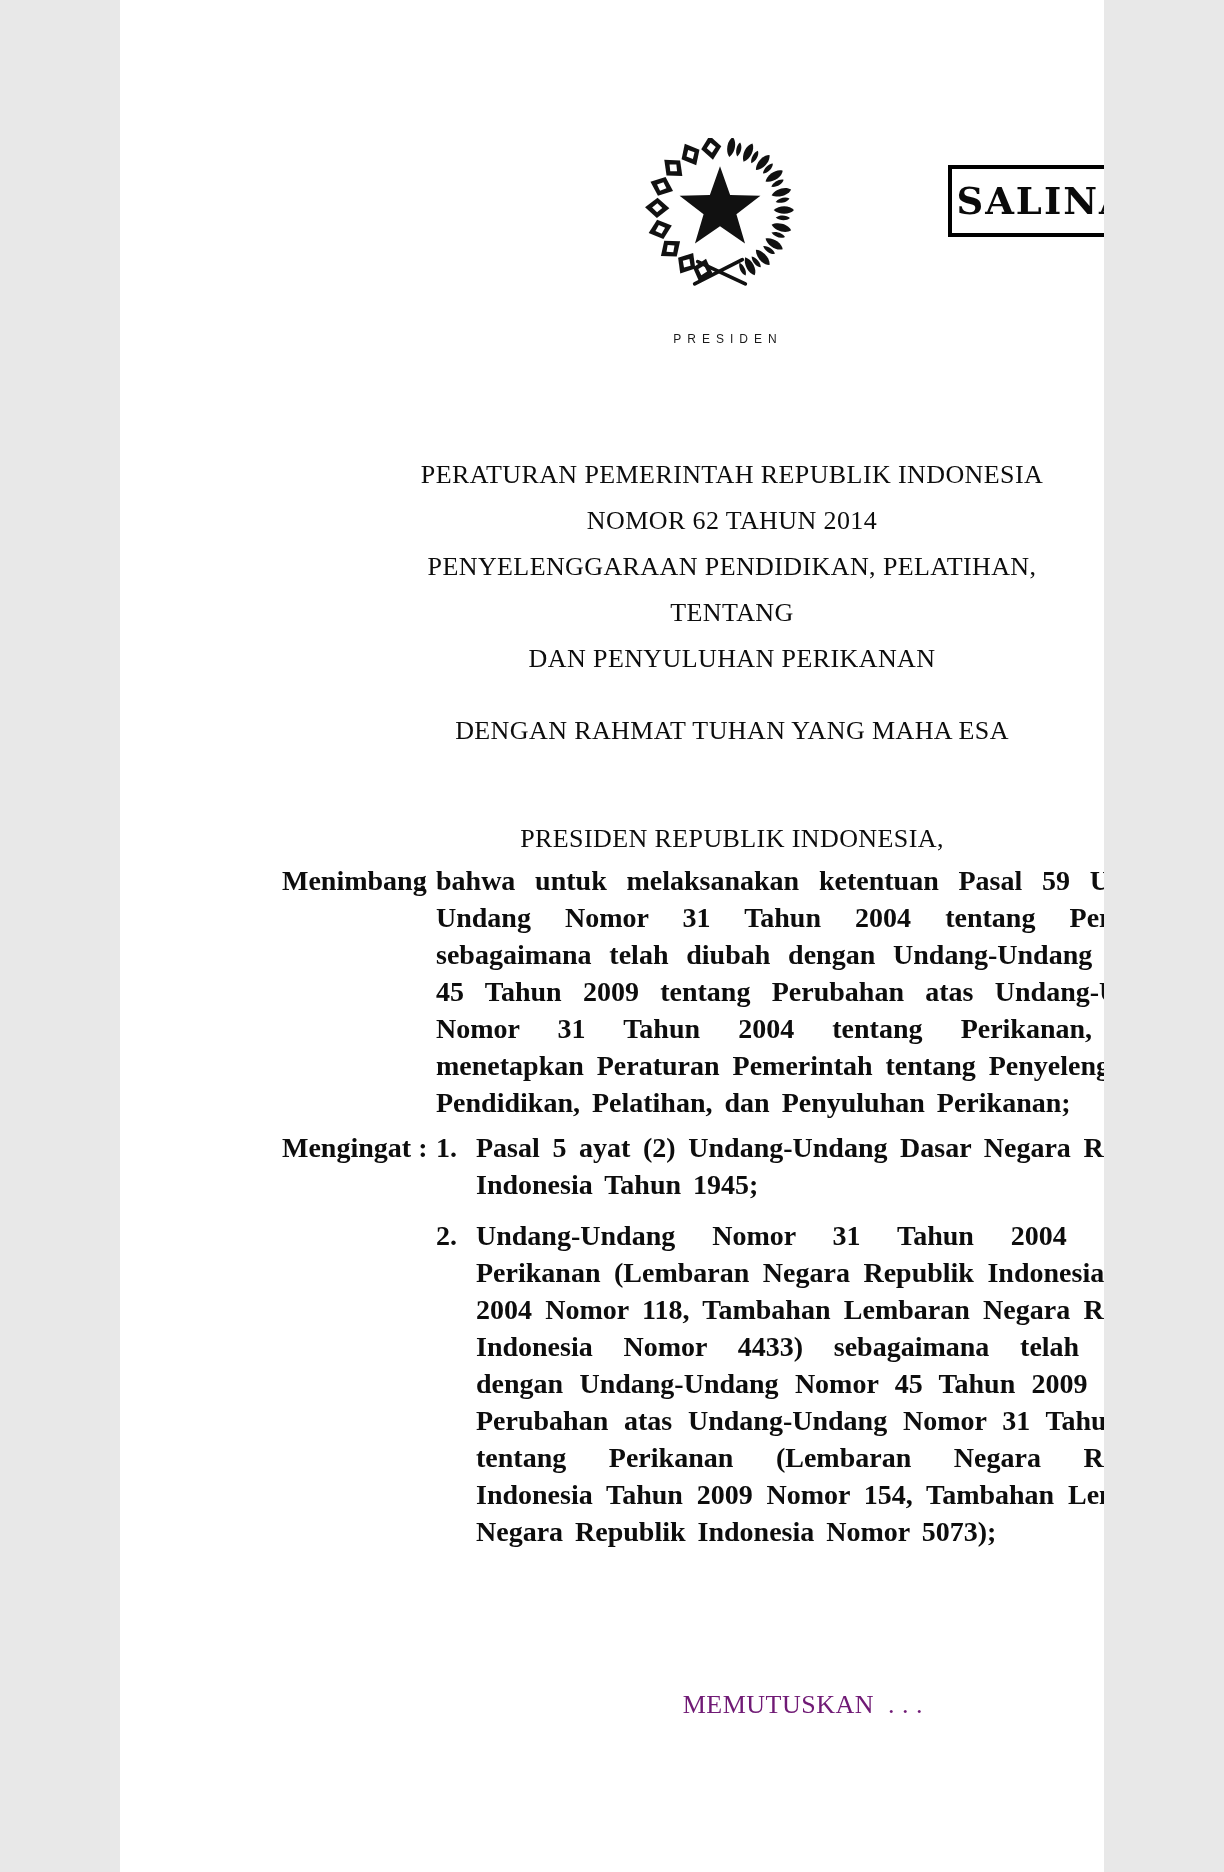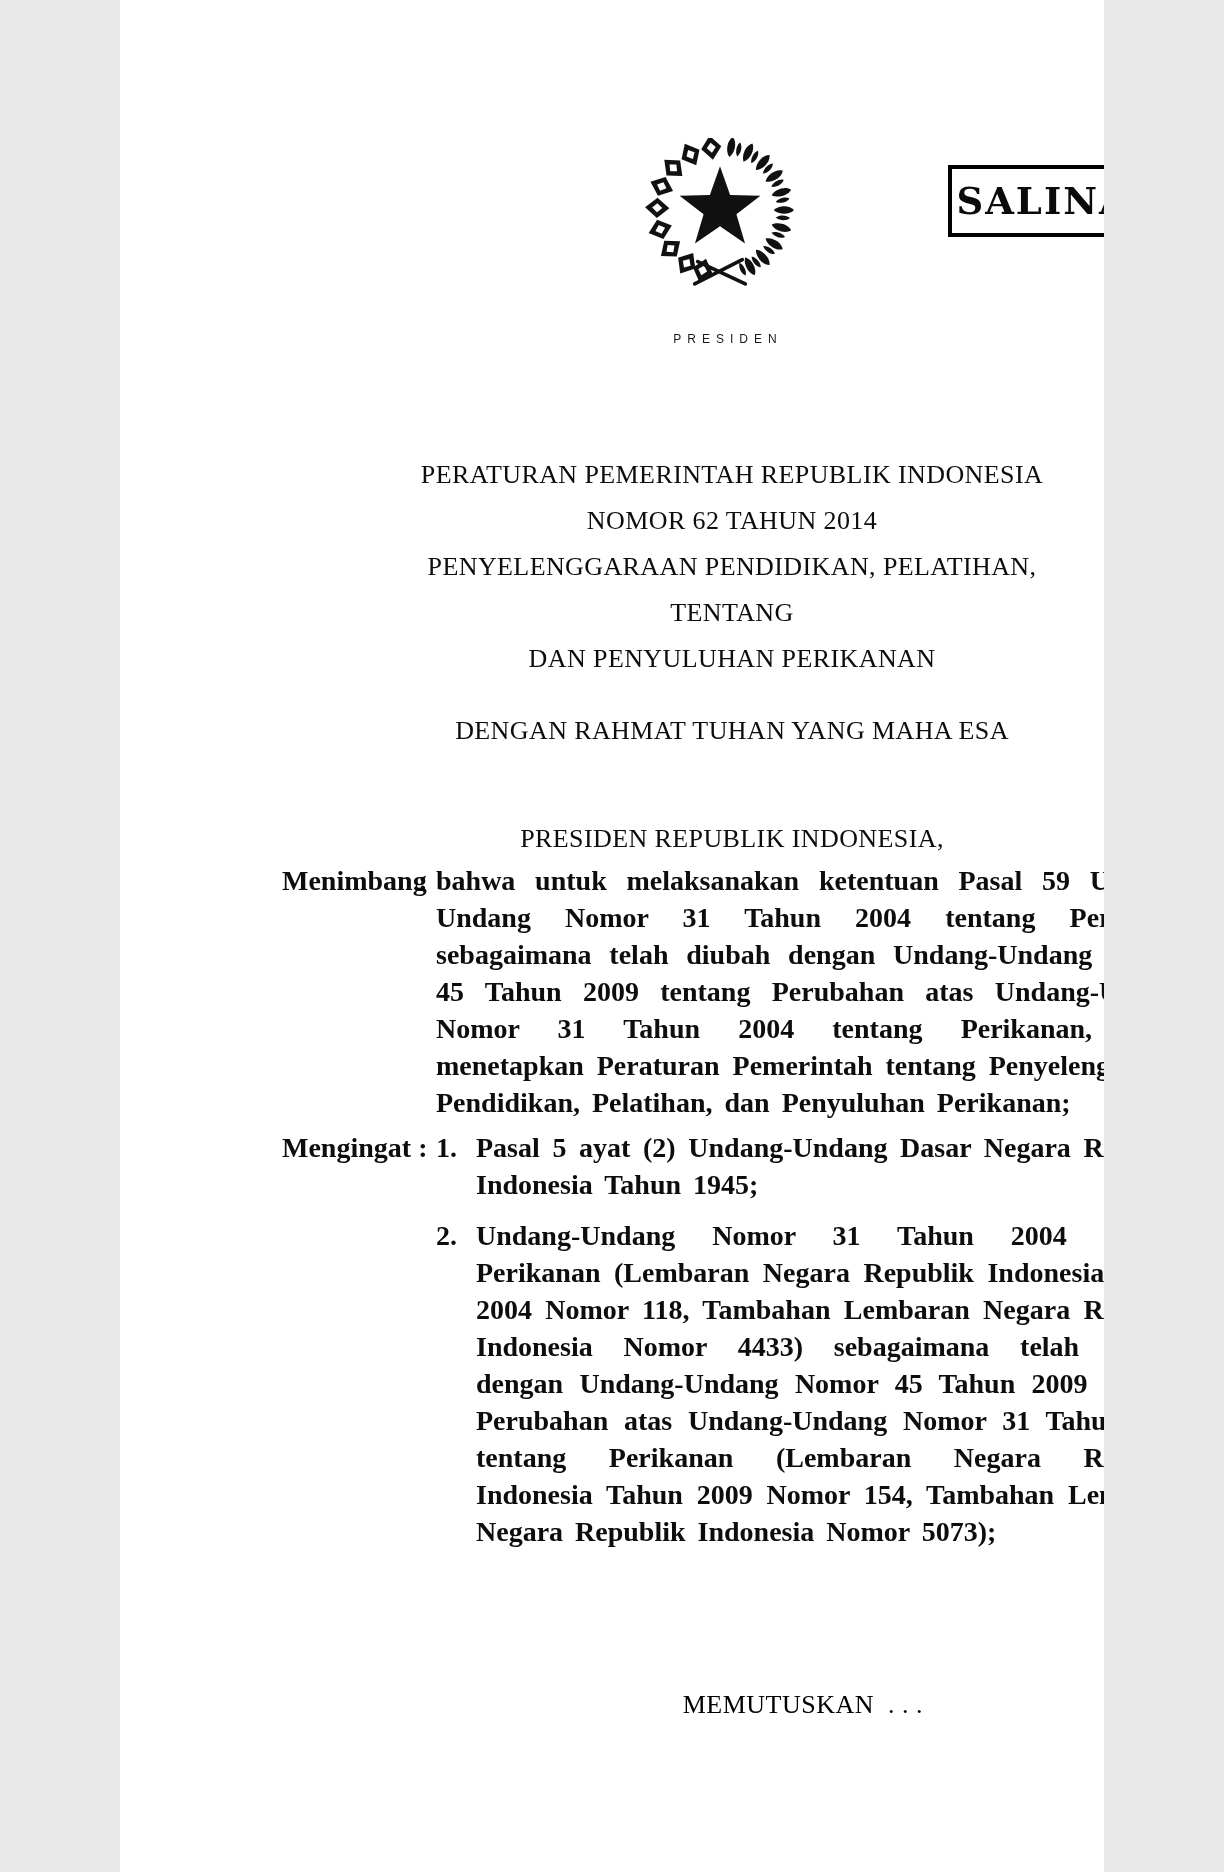--- a/index.html
+++ b/index.html
@@ -67,21 +67,21 @@
   .row .content { text-align:justify; word-spacing:5px; }
   .row.mengingat { margin-top:8px; }
   .ol-item { display:grid; grid-template-columns:40px 1fr; }
   .ol-item + .ol-item { margin-top:14px; }
   .ol-item .num { text-align:left; }
   .ol-item .itext { text-align:justify; word-spacing:5px; }
 
   
   .catchword {
     position:absolute; right:181px; top:1690px;
-    font-size:26px; letter-spacing:0.5px; color:#000000;
+    font-size:26px; letter-spacing:0.5px; color:#701a75;
     white-space:pre;
   }
 </style>
 </head>
 <body>
 
 <div class="page">
 
   <div class="salinan-box">
     <span>SALINAN</span>

